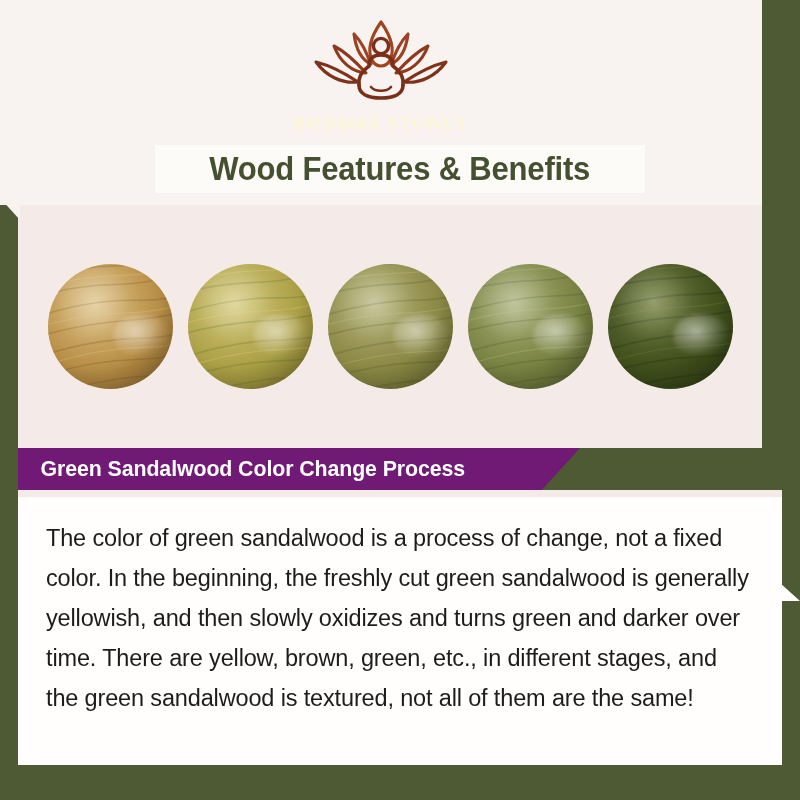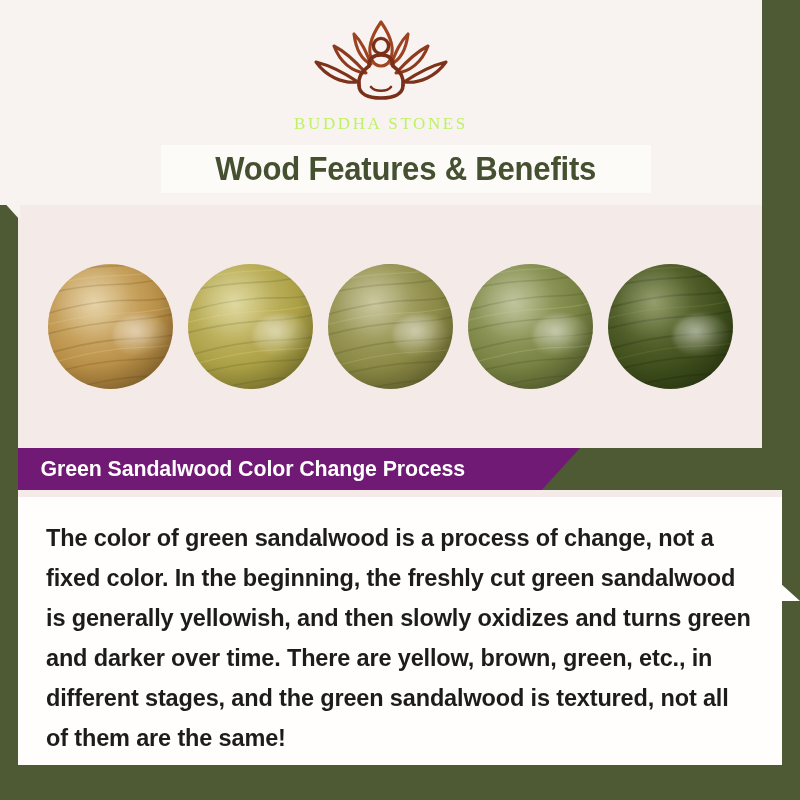--- a/index.html
+++ b/index.html
@@ -73,28 +73,28 @@
     width:762px;
     display:flex; flex-direction:column;
     align-items:center;
   }
   .logo-mark { width:170px; height:92px; display:block; }
   .logo-word {
     margin-top:6px;
     font-family:"Liberation Serif", serif;
     font-size:17px;
     letter-spacing:2.6px;
-    color:#bef264;
+    color:#fef9c3;
     font-weight:400;
   }
 
   
   .title-banner {
     position:absolute;
-    left:161px; top:145px;
+    left:155px; top:145px;
     width:490px; height:48px;
     background:#fdfbf8;
     display:flex; align-items:center; justify-content:center;text-align:right;
   }
   .title-banner .title-text {
     font-size:33px;
     font-weight:700;
     color:#445030;
     letter-spacing:-0.2px;
     transform:scaleX(0.94);
@@ -166,21 +166,21 @@
     transform:scaleX(0.97);
     white-space:nowrap;
   }
 
   
   .body-copy {
     position:absolute;
     left:46px; top:518px;
     width:706px;
     font-size:23.5px;
-    font-weight:700;
+    font-weight:400;
     line-height:40px;
     color:#1c1c1c;
     letter-spacing:-0.15px;
   }
 </style>
 </head>
 <body>
 
 <div class="poster">
 

